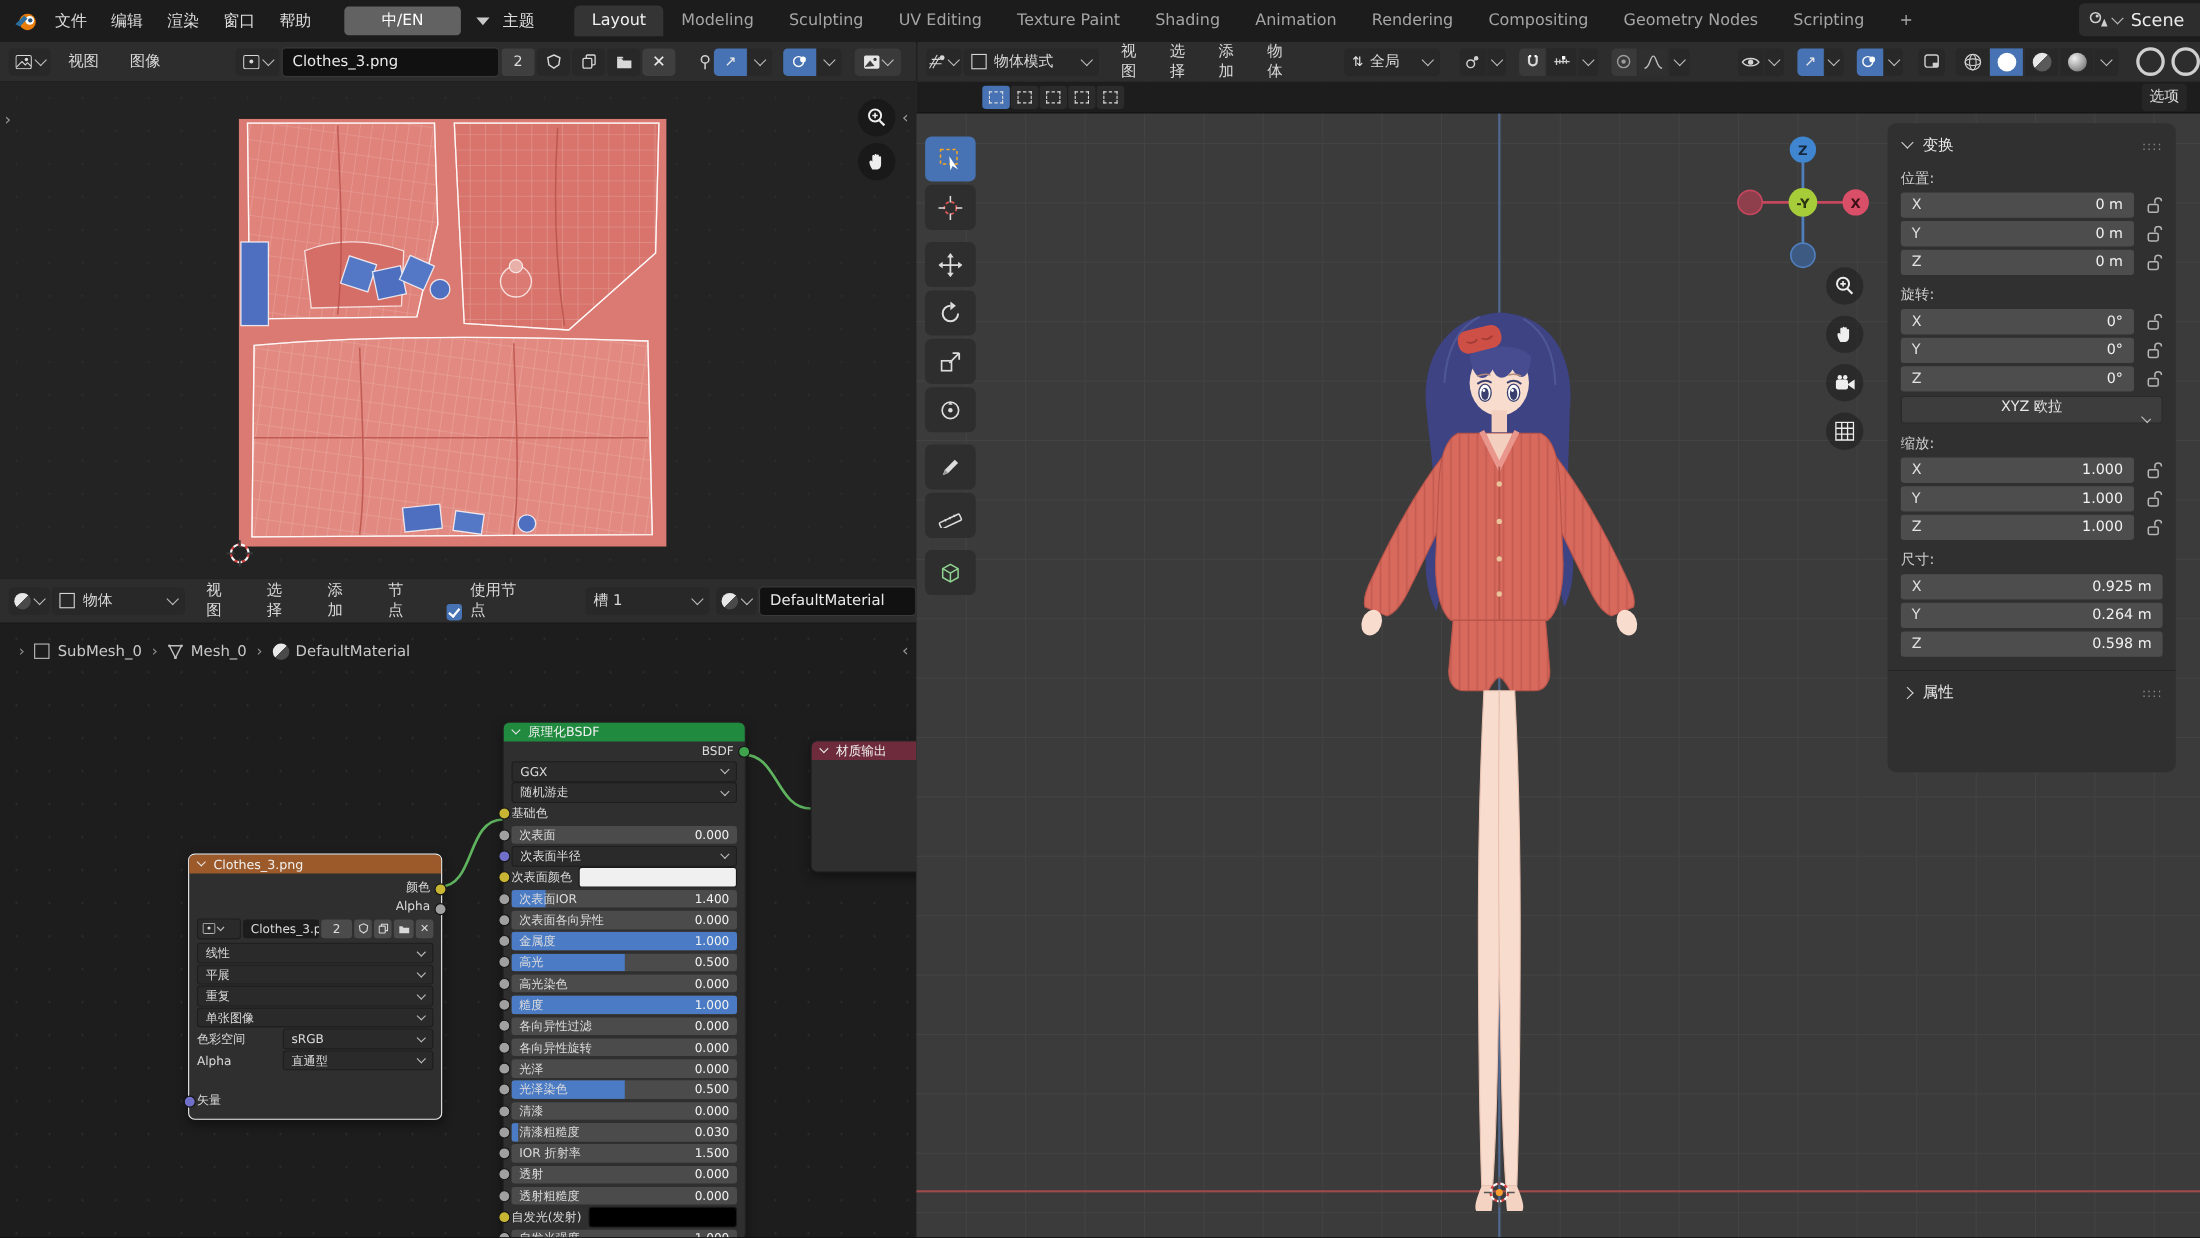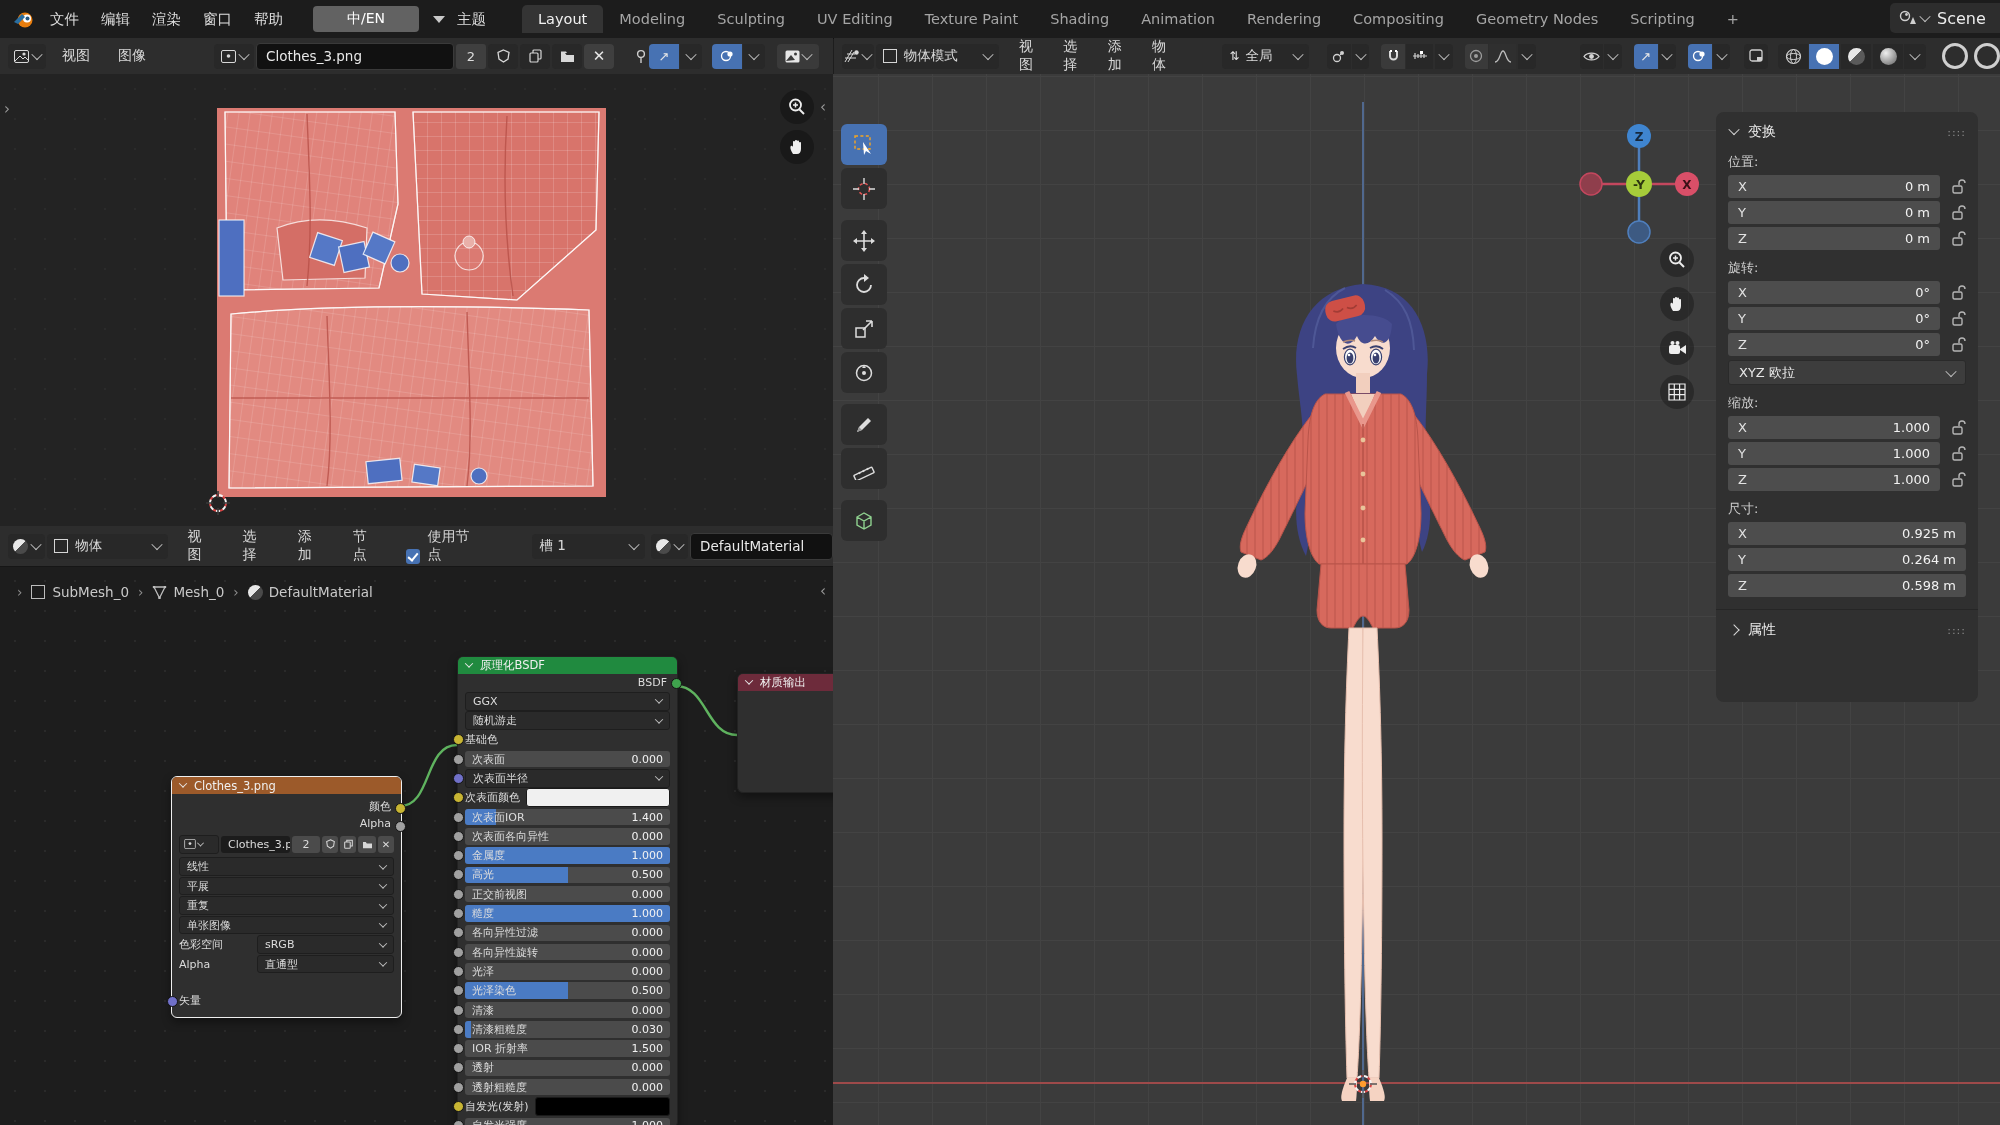--- a/index.html
+++ b/index.html
@@ -66,21 +66,21 @@
   .nav-circle{position:absolute;width:34px;height:34px;border-radius:50%;background:rgba(30,30,30,.55);display:flex;align-items:center;justify-content:center;}
   
   #npanel{position:absolute;left:883px;top:38px;width:262px;height:590px;background:#303030;border-radius:8px;padding:8px 12px;box-sizing:border-box;}
   .np-title{display:flex;align-items:center;font-size:14px;color:#eaeaea;height:24px;}
   .np-label{font-size:13px;color:#cfcfcf;margin:9px 0 4px 0;}
   .np-row{display:flex;align-items:center;margin-bottom:3px;height:23px;}
   .np-field{flex:1;background:#4d4d4d;border-radius:3px;height:23px;display:flex;align-items:center;padding:0 10px;font-size:13px;}
   .np-field .ax{color:#e2e2e2;width:20px;}
   .np-field .vv{margin-left:auto;color:#f2f2f2;}
   .np-lock{width:26px;display:flex;justify-content:flex-end;}
-  .np-dd{background:#3d3d3d;border:1px solid #2a2a2a;border-radius:3px;height:23px;display:flex;align-items:center;padding:0 10px;font-size:13px;color:#e8e8e8;margin-top:4px;}
+  .np-dd{background:#3d3d3d;border:1px solid #2a2a2a;border-radius:3px;height:23px;display:flex;align-items:center;padding:0 10px;font-size:13px;color:#e8e8e8;margin-top:4px;flex-direction:column;}
   .grip{margin-left:auto;color:#8b8b8b;font-size:11px;letter-spacing:1px;}
   .checkbox{width:15px;height:15px;background:#4772b3;border-radius:3px;position:relative;margin-right:7px;}
   .checkbox:after{content:"";position:absolute;left:4.5px;top:1.5px;width:4px;height:8px;border-right:2px solid #fff;border-bottom:2px solid #fff;transform:rotate(40deg);}
   .matball{width:15px;height:15px;border-radius:50%;background:linear-gradient(135deg,#e8e8e8 50%,#4a4a4a 50%);margin-right:6px;}
   .objicon{width:12px;height:12px;border:1.6px solid #d6d6d6;margin-right:7px;}
   .crumb{display:flex;align-items:center;font-size:13.5px;color:#c9c9c9;}
   .crumb .sep{margin:0 9px;color:#8f8f8f;}
 </style>
 </head>
 <body>
@@ -517,21 +517,21 @@
               <span class="socket sock-gray" style="left: -12px;"></span>
               <div class="nw">
                 <div class="fill" style="width: 50%;"></div>
                 <span class="lbl">高光</span>
                 <span class="val">0.500</span>
               </div>
             </div>
             <div class="nrow">
               <span class="socket sock-gray" style="left: -12px;"></span>
               <div class="nw">
-                <span class="lbl">正交前视图</span>
+                <span class="lbl">高光染色</span>
                 <span class="val">0.000</span>
               </div>
             </div>
             <div class="nrow">
               <span class="socket sock-gray" style="left: -12px;"></span>
               <div class="nw">
                 <div class="fill" style="width: 100%;"></div>
                 <span class="lbl">糙度</span>
                 <span class="val">1.000</span>
               </div>
@@ -714,20 +714,42 @@
         <span class="socket sock-purple" style="left:-5px;bottom:10px"></span>
       </div>
     </div>
   </div>
 
   <div id="viewport" class="abs">
 
     <div class="abs" style="left:529px;top:28px;width:2px;height:1023px;background:#50688e"></div>
     <div class="abs" style="left:0;top:1008px;width:1167px;height:2px;background:#9e4a4a"></div>
 
+    <div id="tool-settings">
+      <div id="select-modes" class="row" style="margin-left:60px">
+          <div class="smode active">
+            <div class="dsq"></div>
+          </div>
+          <div class="smode">
+            <div class="dsq"></div>
+          </div>
+          <div class="smode">
+            <div class="dsq"></div>
+          </div>
+          <div class="smode">
+            <div class="dsq"></div>
+          </div>
+          <div class="smode">
+            <div class="dsq"></div>
+          </div>
+        </div>
+      <div class="hbtn" style="position:absolute;right:6px;background:#262626">
+          <span>选项</span>
+        </div>
+    </div>
 
     <div id="vp-toolbar">
         <div class="tbtn active" style="top: 50px;">
           <svg width="22" height="22" viewBox="0 0 22 22">
             <rect x="2" y="2" width="15" height="13" fill="none" stroke="#f5a623" stroke-width="1.4" stroke-dasharray="3 2.4"></rect>
             <path d="M10,8 L18,20 L13,17 L11,21 Z" fill="#fff"></path>
           </svg>
         </div>
         <div class="tbtn" style="top: 94px;">
           <svg width="22" height="22" viewBox="0 0 22 22">

